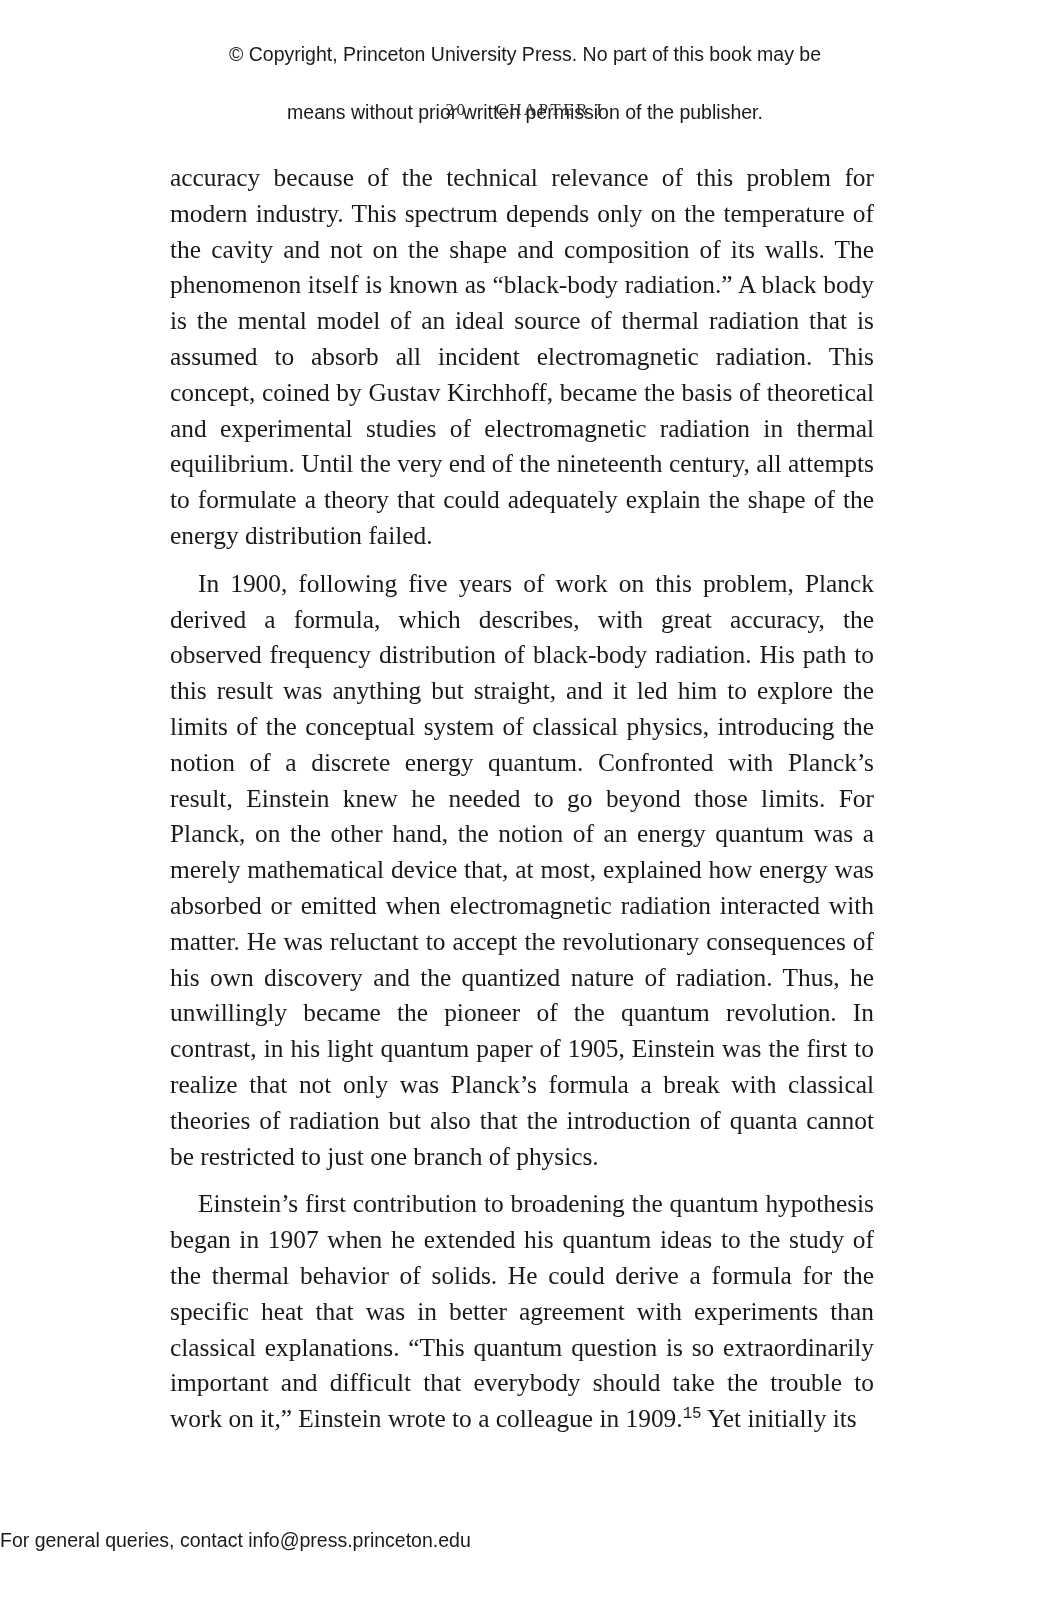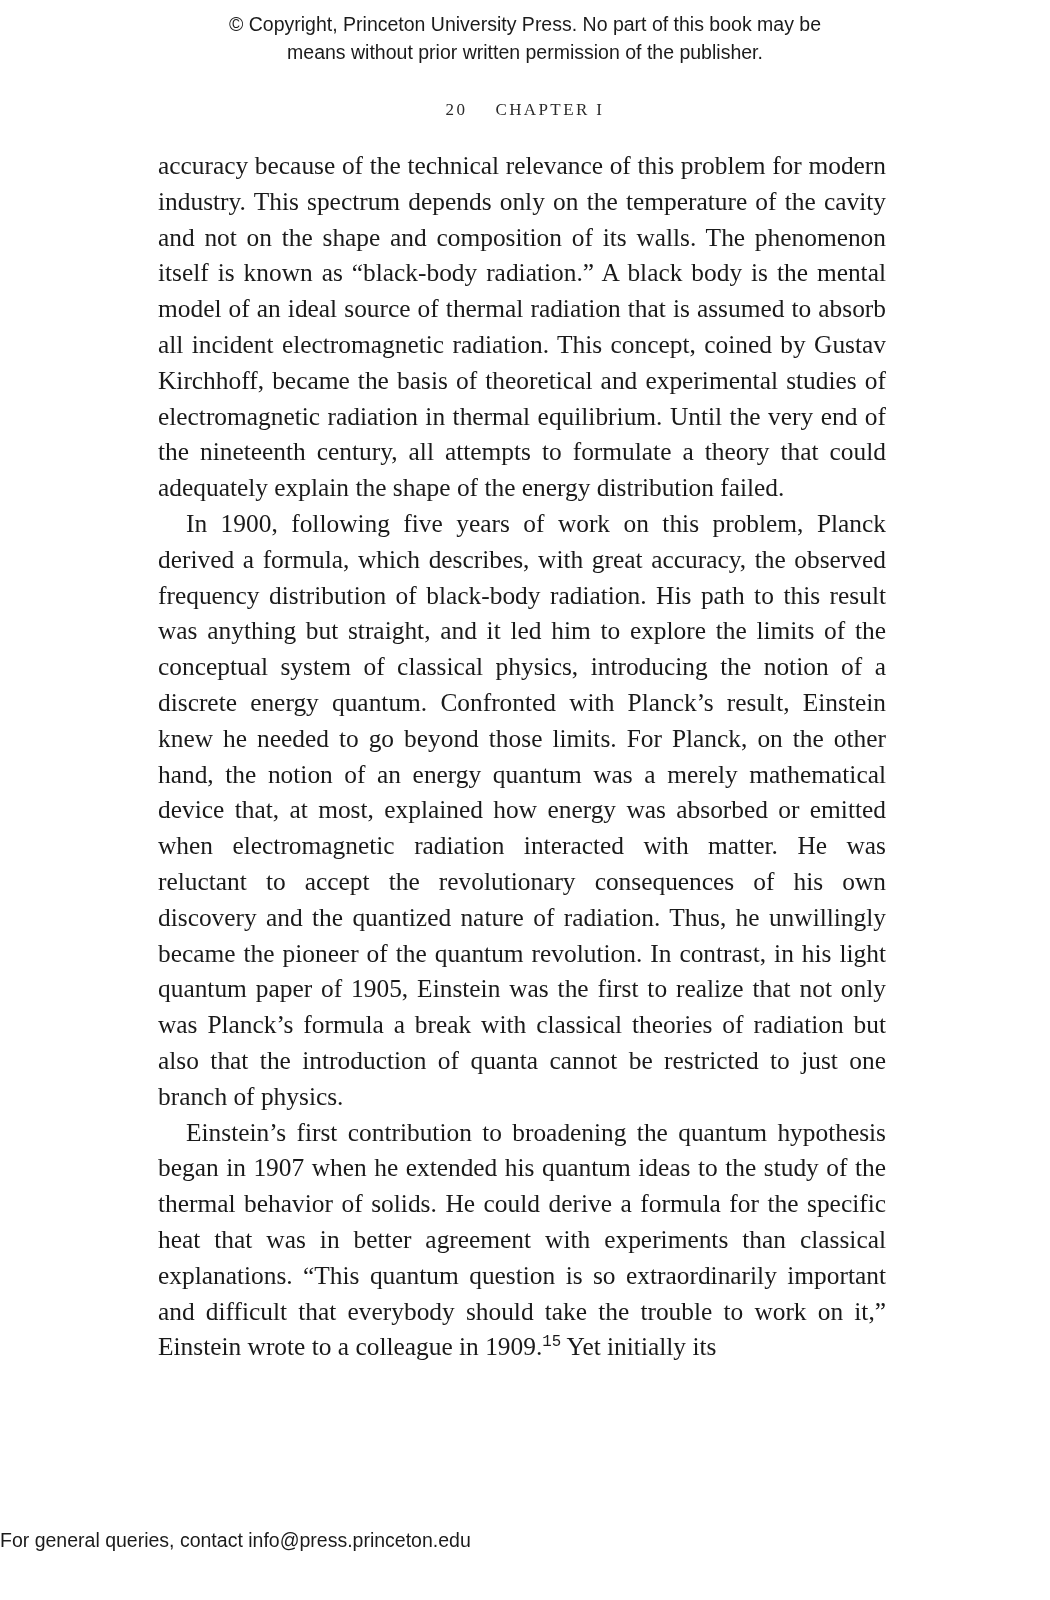--- a/index.html
+++ b/index.html
@@ -26,20 +26,21 @@
     right: 0;
     text-align: center;
     font-family: "Liberation Sans", sans-serif;
     font-size: 19.5px;
     line-height: 1.45;
     color: #1b1b1b;
   }
   .copyright-notice .ln {
     display: block;
     white-space: nowrap;
+    margin-top: 30px;
   }
   .running-head {
     position: absolute;
     top: 100px;
     left: 0;
     right: 0;
     text-align: center;
     font-family: "Liberation Serif", serif;
     font-size: 17px;
     letter-spacing: 2.4px;
@@ -56,21 +57,21 @@
     font-family: "Liberation Serif", serif;
     font-size: 25.4px;
     line-height: 35.8px;
     color: #1a1a1a;
     text-align: justify;
     text-justify: inter-word;
     -webkit-hyphens: none;
     hyphens: none;
   }
   .body-text p {
-    margin: 0;
+    margin: 12px;
   }
   .body-text p.indent {
     text-indent: 28px;
   }
   .body-text sup {
     font-size: 0.62em;
     vertical-align: super;
     line-height: 0;
     font-family: Liberation Mono, monospace;
   }

